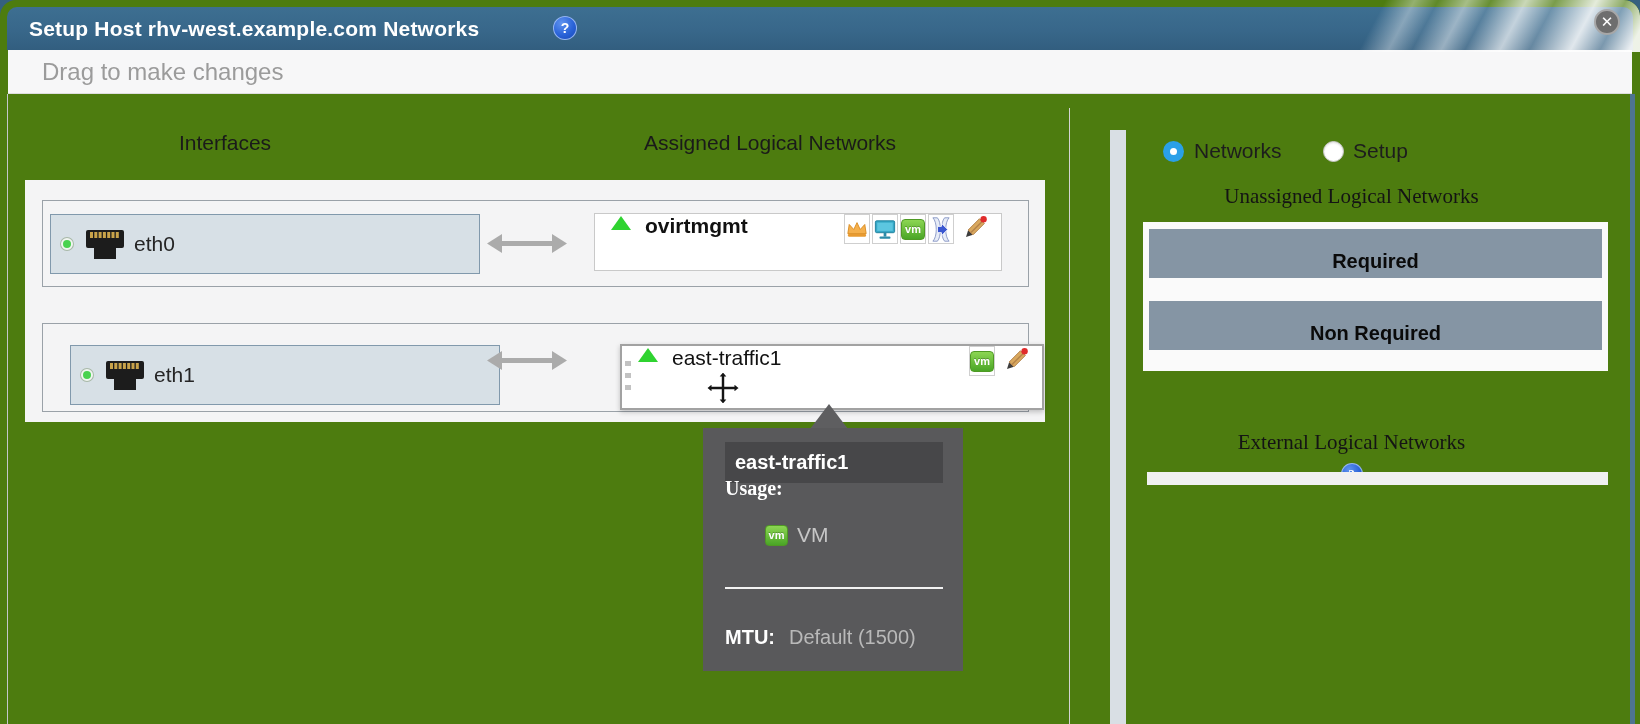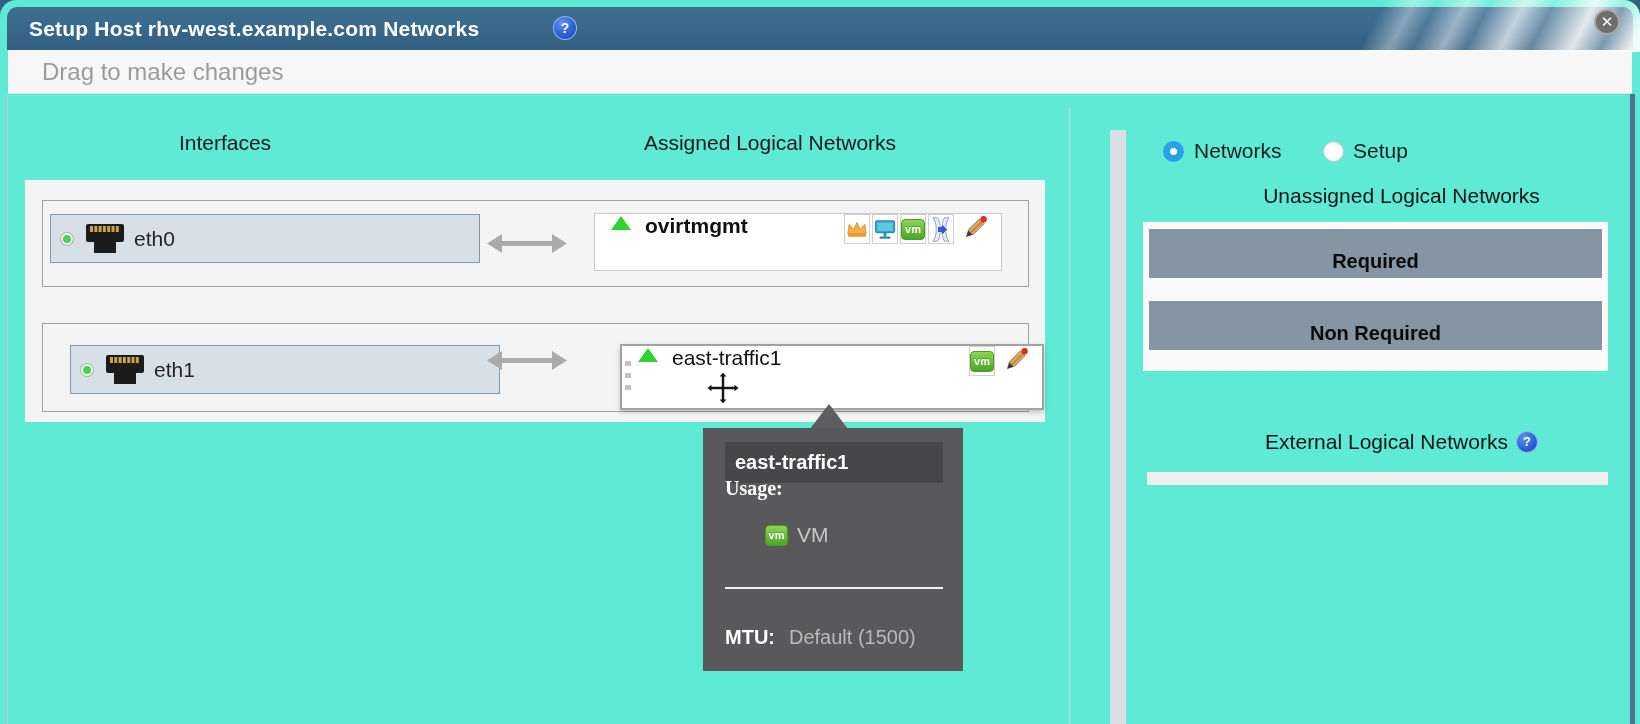--- a/index.html
+++ b/index.html
@@ -1,21 +1,21 @@
 <!DOCTYPE html>
 <html><head>
 <meta charset="utf-8">
 <style>
   * { margin:0; padding:0; box-sizing:border-box; }
   html,body { width:1640px; height:724px; overflow:hidden; }
   body { font-family:"Liberation Sans","DejaVu Sans",sans-serif; cursor:default; }
 
   .app { position:relative; width:1640px; height:724px; background:#35607f; overflow:hidden; }
 
-  .dialog { position:absolute; inset:0; background:#5eead4; border-radius:16px 16px 0 0; overflow:hidden;padding-left:40px; }
+  .dialog { position:absolute; inset:0; background:#4d7c0f; border-radius:16px 16px 0 0; overflow:hidden;padding-left:40px; }
 
   
   .titlebar { position:absolute; left:7px; top:7px; right:7px; height:43px;
               background:linear-gradient(180deg,#3d6f91 0%,#38678a 55%,#325e7f 100%);
               border-radius:10px 10px 0 0; }
   .title-text { position:absolute; left:22px; top:0; line-height:43px; color:#ffffff;
                 font-size:21px; font-weight:bold; letter-spacing:.2px; }
   .help-badge { width:24px; height:24px; border-radius:50%;
                 background:radial-gradient(circle at 35% 28%, #5f93ef 0%, #2a63d8 55%, #1747b5 100%);
                 border:1px solid rgba(160,190,245,.9);
@@ -45,21 +45,21 @@
   .col-header { position:absolute; top:131px; font-size:21px; color:#1a1a1a; text-align:center; }
   #hdr-interfaces { left:95px;  width:260px; }
   #hdr-assigned   { left:598px; width:344px; }
 
   
   .panel { position:absolute; left:25px; top:180px; width:1020px; height:242px; background:#f4f4f5; }
   .row-box { position:absolute; left:42px; width:987px; border:1px solid #9aa1a8; }
   #row-0 { top:200px; height:87px; }
   #row-1 { top:323px; height:89px; }
 
-  .iface-chip { position:absolute; left:50px; width:430px; height:49px;
+  .iface-chip { position:absolute; left:50px; width:430px; height:60px;
                 background:#d7e0e6; border:1px solid #8199ac;
                 display:flex; align-items:center; }
   #chip-0 { top:214px; } #chip-1 { top:345px;margin-left:20px; }
   .status-dot { width:12px; height:12px; border-radius:50%; background:#49d24f;
                 border:2px solid #f0f5f0; box-shadow:0 0 0 1px #a8b8a8; margin-left:10px; flex:none; }
   .nic-icon { margin-left:12px; flex:none; }
   .iface-label { margin-left:9px; font-size:21px; color:#252525; }
 
   .link-arrow { position:absolute; left:486px; width:82px; height:24px; }
   #arrow-0 { top:231px; } #arrow-1 { top:348px; }
@@ -109,23 +109,23 @@
   .radio.on { background:#2aa0e8; }
   .radio.on::after { content:""; position:absolute; left:7px; top:7px; width:7px; height:7px;
                      border-radius:50%; background:#fff; }
   .radio.off { background:#fff; border:1px solid #c6c6c6; box-shadow:inset 0 1px 2px rgba(0,0,0,.12); }
   #radio-networks { left:1163px; top:141px; }
   #radio-labels   { left:1323px; top:141px; }
   .radio-label { position:absolute; top:139px; font-size:21px; color:#1d1d1d; }
   #label-networks { left:1194px; }
   #label-labels   { left:1353px; }
 
-  .side-header { position:absolute; font-size:21px; color:#141414; text-align:center; width:465px; left:1169px; }
+  .side-header { position:absolute; font-size:21px; color:#141414; text-align:center; width:465px; left:1119px;font-family:Liberation Serif, serif; }
   #hdr-unassigned { top:184px; }
-  #hdr-external   { top:430px; display:flex; align-items:center; justify-content:center; gap:8px; }
+  #hdr-external   { top:430px; display:flex; align-items:center; justify-content:center; gap:8px;flex-direction:column; }
   #hdr-external .help-badge { width:22px; height:22px; line-height:20px; font-size:13px; flex:none; }
 
   .group-holder { position:absolute; left:1143px; top:222px; width:465px; height:149px; background:#fafafa; }
   .group-bar { position:absolute; left:1149px; width:453px; height:49px; background:#8595a4;
                color:#0a0a0a; font-size:20px; font-weight:bold; text-align:center; line-height:64px; }
   #bar-required    { top:229px; }
   #bar-nonrequired { top:301px; }
   .ext-strip { position:absolute; left:1147px; top:472px; width:461px; height:13px; background:#f0f0f1; }
 </style>
 </head>

